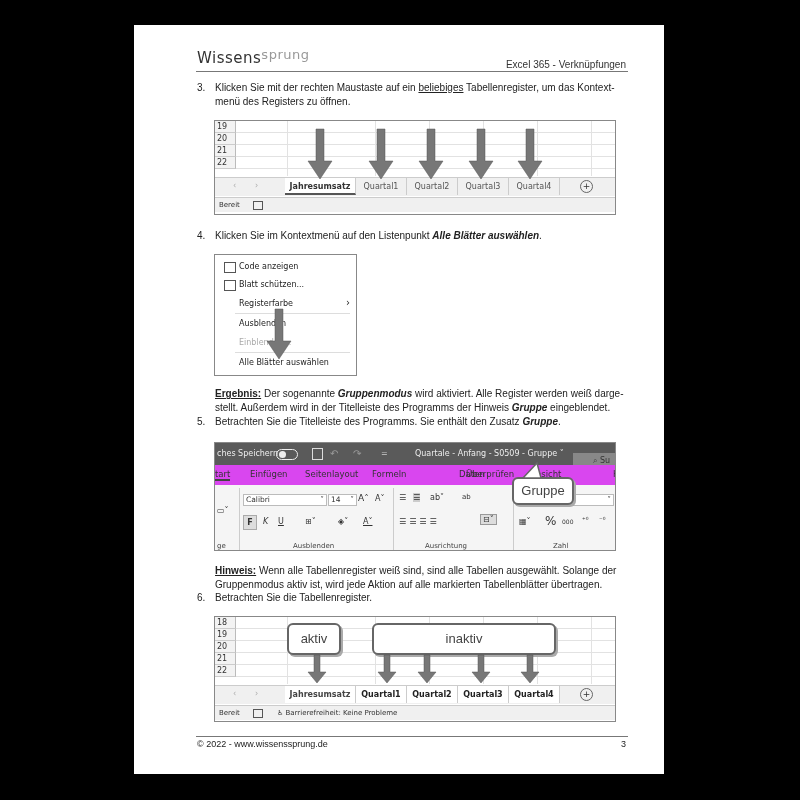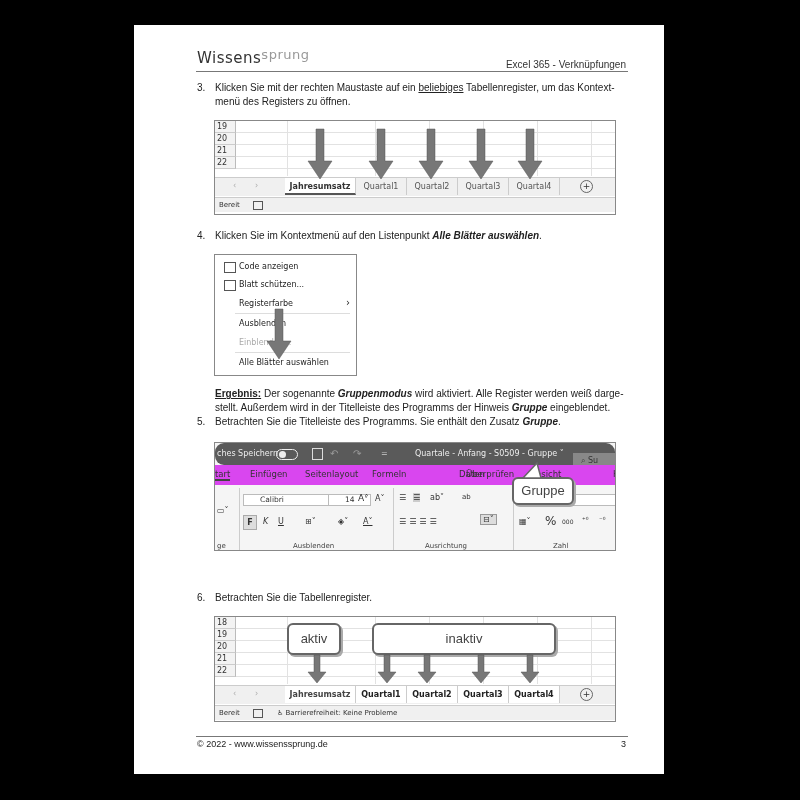--- a/index.html
+++ b/index.html
@@ -33,25 +33,25 @@
   .arrow { position:absolute; }
 
   
   .ctx { border:1px solid #888; background:#fff; font-family:"DejaVu Sans", sans-serif; font-size:8px; color:#222; }
   .ctx-item { position:absolute; left:24px; height:14px; line-height:14px; }
   .ctx-icon { position:absolute; left:9px; width:10px; height:9px; border:1px solid #555; }
   .ctx-sep { position:absolute; left:20px; right:6px; height:1px; background:#ddd; }
 
   
   .ribbon { border:1px solid #888; background:#f5f5f5; overflow:hidden; font-family:"DejaVu Sans", sans-serif; }
-  .titlebar { position:absolute; left:0; top:0; right:0; height:22px; background:#5a5a5a; color:#eee; font-size:8px; line-height:22px;border-radius:9px; }
+  .titlebar { position:absolute; left:0; top:0; right:0; height:22px; background:#5a5a5a; color:#eee; font-size:8px; line-height:22px; }
   .menutabs { position:absolute; left:0; right:0; top:22px; height:20px; background:#d946ef; font-size:8.5px; color:#333; }
   .menutab { position:absolute; top:4px; }
   .rb { position:absolute; font-size:8px; color:#333; }
-  .box { position:absolute; background:#fff; border:1px solid #bbb; font-size:7.5px; color:#333; line-height:10px; padding-left:16px; }
+  .box { position:absolute; background:#fff; border:1px solid #bbb; font-size:7.5px; color:#333; line-height:10px; padding-left:2px; }
   .group-label { position:absolute; top:99px; font-size:7px; color:#444; }
   .vsep { position:absolute; top:45px; width:1px; height:63px; background:#ccc; }
 
   .callout { position:absolute; background:#fff; border:2px solid #666; border-radius:6px; color:#444; text-align:center; box-shadow:2px 2px 0 #aaa; }
 
   .footer-rule { left:62px; top:711px; width:432px; height:1px; background:#777; }
   .footer-l { left:63px; top:714px; font-size:9px; color:#222; }
   .footer-r { right:38px; top:714px; font-size:9px; color:#222; }
 </style>
 </head>
@@ -145,21 +145,21 @@
     <div class="titlebar">
       <span class="rb" style="left:2px;top:0;color:#eee;">ches Speichern</span>
       <span class="rb" style="left:61px;top:6px;width:20px;height:9px;border:1px solid #eee;border-radius:6px;">
           <span style="position:absolute;left:2px;top:1px;width:7px;height:7px;border-radius:50%;background:#eee;"></span>
         </span>
       <span class="rb" style="left:97px;top:5px;width:9px;height:10px;border:1px solid #ddd;"></span>
       <span class="rb" style="left:115px;top:0;color:#999;font-size:10px;">↶</span>
       <span class="rb" style="left:138px;top:0;color:#999;font-size:10px;">↷</span>
       <span class="rb" style="left:166px;top:0;color:#ccc;">=</span>
       <span class="rb" style="left:200px;top:0;color:#eee;">Quartale - Anfang - S0509  -  Gruppe  ˅</span>
-      <span class="rb" style="left:358px;top:10px;width:42px;height:15px;background:#888;color:#333;line-height:15px;padding-left:8px;"><span>⌕ </span><span>Su</span></span>
+      <span class="rb" style="left:358px;top:10px;width:42px;height:15px;background:#888;color:#333;line-height:15px;padding-left:20px;"><span>⌕ </span><span>Su</span></span>
     </div>
     <div class="menutabs">
       <span class="menutab" style="left:0;border-bottom:2px solid #444;">tart</span>
       <span class="menutab" style="left:35px;">Einfügen</span>
       <span class="menutab" style="left:90px;">Seitenlayout</span>
       <span class="menutab" style="left:157px;">Formeln</span>
       <span class="menutab" style="left:208px;padding-left:36px;">Daten</span>
       <span class="menutab" style="left:251px;">Überprüfen</span>
       <span class="menutab" style="left:315px;">Ansicht</span>
       <span class="menutab" style="left:362px;padding-left:36px;">Hilfe</span>
@@ -195,20 +195,23 @@
     <span class="group-label" style="left:2px;">ge</span>
     <span class="group-label" style="left:78px;">Ausblenden</span>
     <span class="group-label" style="left:210px;">Ausrichtung</span>
     <span class="group-label" style="left:338px;">Zahl</span>
     <div class="callout" style="left:297px;top:34px;width:58px;height:24px;line-height:24px;font-size:13px;font-family:'Liberation Sans',sans-serif;">Gruppe</div>
     <svg class="arrow" style="left:300px;top:18px;" width="40" height="20">
         <polygon points="8,17 22,2 26,17" fill="#fff" stroke="#666" stroke-width="1.5"></polygon>
       </svg>
   </div>
 
+  <div class="abs para" style="top:539px;left:81px;width:410px;">
+    <b><u>Hinweis:</u></b><span> Wenn alle Tabellenregister weiß sind, sind alle Tabellen ausgewählt. Solange der Gruppenmodus aktiv ist, wird jede Aktion auf alle markierten Tabellenblätter übertragen.</span>
+  </div>
 
   <div class="abs para" style="top:566px;left:0;width:530px;">
     <span class="num">6.</span>
     <div class="txt">Betrachten Sie die Tabellenregister.</div>
   </div>
 
   <div class="abs sheet" style="left:80px;top:591px;width:400px;height:104px;">
     <div class="rowhdr" style="top:0;">18</div>
     <div class="rowhdr" style="top:12px;">19</div>
     <div class="rowhdr" style="top:24px;">20</div>

